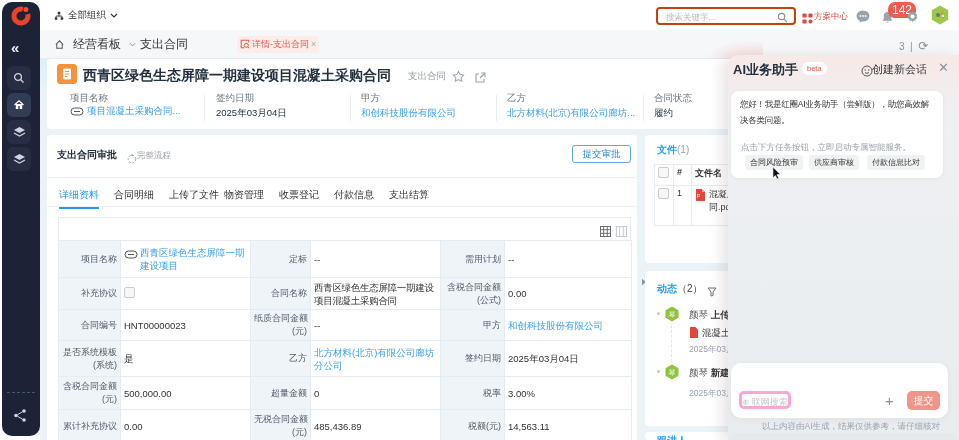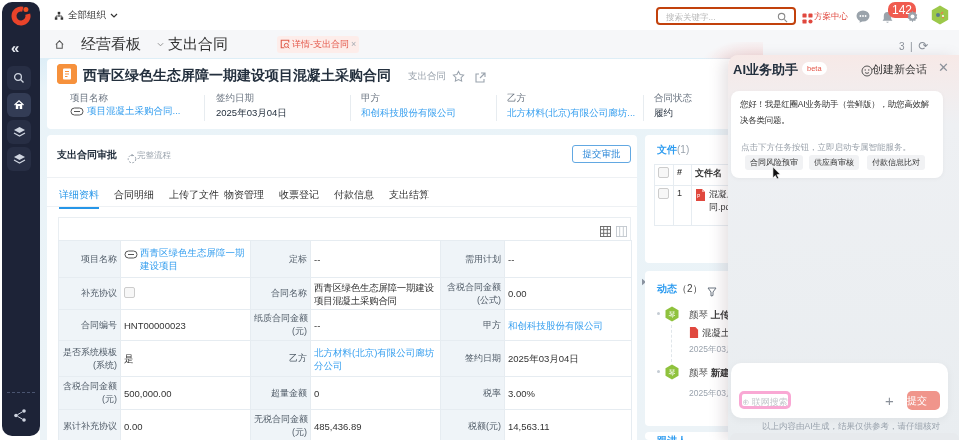--- a/index.html
+++ b/index.html
@@ -11,21 +11,21 @@
 #topbar { left:40px; top:0; right:0; height:30px; background:#fff; }
 #org { left:54px; top:9px; font-size:9.5px; color:#333; display:flex; align-items:center; gap:4px; }
 #searchbox { left:656px; top:7px; width:140px; height:18px; border:2px solid #c2410c; border-radius:4px; background:#fff; font-size:8.5px; color:#b8b8b8; line-height:16px; padding-left:8px; }
 #planicon { left:802px; top:10px; }
 #plantext { left:814px; top:11px; font-size:8.5px; color:#e0483e; }
 #badge { left:888px; top:2px; background:#f05b4f; color:#fff; font-size:12px; border-radius:7px; padding:1px 4px; }
 #avatar { left:930px; top:5px; }
 
 
 #tabrow { left:40px; top:30px; right:0; height:28px; background:#f6f7f9; display:flex; align-items:center; }
-.tab { font-size:15px; color:#333; display:flex; align-items:center; gap:16px; }
+.tab { font-size:12px; color:#333; display:flex; align-items:center; gap:8px; }
 #tab-active { background:#fdedea; color:#e4574a; border-radius:3px; padding:2px 3px; font-size:9px; display:flex; align-items:center; gap:2px;margin-left:40px; }
 #cnt-refresh { left:899px; top:39px; font-size:10px; color:#8a9099; }
 
 
 #content { left:40px; top:58px; right:0; bottom:0; background:linear-gradient(180deg,#ddeef7 0%, #e9f3f8 8%, #ecf3f7 100%); }
 #pinkglow { left:693px; top:42px; width:70px; height:66px; background:radial-gradient(ellipse at 92% 45%, rgba(247,203,201,0.95), rgba(247,206,204,0) 66%); }
 
 
 #hcard { left:47px; top:59px; width:903px; height:70px; background:#fff; border-radius:4px; }
 #hicon { left:57px; top:64px; width:20px; height:20px; border-radius:4px; background:#f6913c; }
@@ -73,21 +73,21 @@
 #beta { left:802px; top:62px; background:#fff; color:#e4574a; font-size:7.5px; border-radius:8px; padding:2px 5px; }
 #newchat { left:872px; top:62px; font-size:11px; color:#333; }
 #pclose { left:938px; top:60px; font-size:13px; color:#8a9099; }
 #bubble { left:731px; top:91px; width:212px; height:87px; background:#fff; border-radius:8px; box-shadow:0 1px 4px rgba(0,0,0,0.045); }
 #btext { left:740px; top:97px; width:205px; font-size:8.5px; line-height:15.5px; color:#333; white-space:nowrap; letter-spacing:-0.25px; }
 #graytext { left:741px; top:142px; font-size:8.5px; color:#9aa2ab; }
 .pbtn { position:absolute; top:155px; height:15px; background:#f1f2f4; border-radius:3px; font-size:8px; color:#333; line-height:15px; padding:0 5px; white-space:nowrap; }
 #inputcard { left:731px; top:363px; width:217px; height:55px; background:#fff; border-radius:10px; box-shadow:0 2px 8px rgba(0,0,0,0.05); }
 #webbtn { left:739px; top:391px; width:52px; height:18px; border:3px solid #f9a8d4; border-radius:5px; font-size:9px; color:#c3c6cb; line-height:16px; text-align:center; }
 #plus { left:885px; top:392px; font-size:15px; color:#8a9099; }
-#sendbtn { left:907px; top:391px; width:33px; height:19px; background:#f0958b; border-radius:5px; color:#fff; font-size:10px; line-height:19px; }
+#sendbtn { left:907px; top:391px; width:33px; height:19px; background:#f0958b; border-radius:5px; color:#fff; font-size:10px; text-align:center; line-height:19px; }
 #pfooter { left:762px; top:421px; font-size:8.5px; color:#9aa3ad; }
 </style>
 </head>
 <body>
 
 <div class="abs" id="topbar"></div>
 <div class="abs" id="org"><svg width="10" height="10" viewBox="0 0 12 12">
       <rect x="4.5" y="1" width="3" height="3" fill="#333"></rect>
       <rect x="1" y="7.5" width="3" height="3" fill="#333"></rect>
       <rect x="8" y="7.5" width="3" height="3" fill="#333"></rect>

